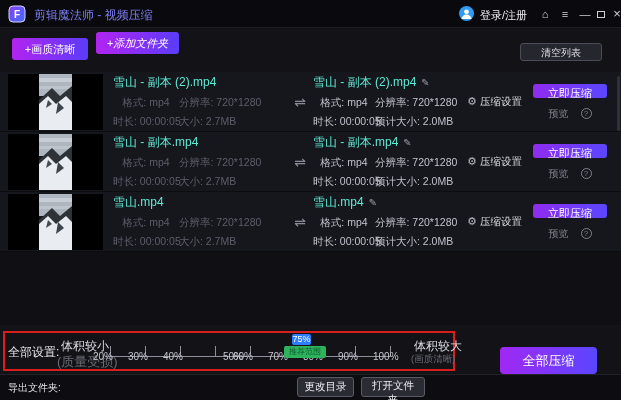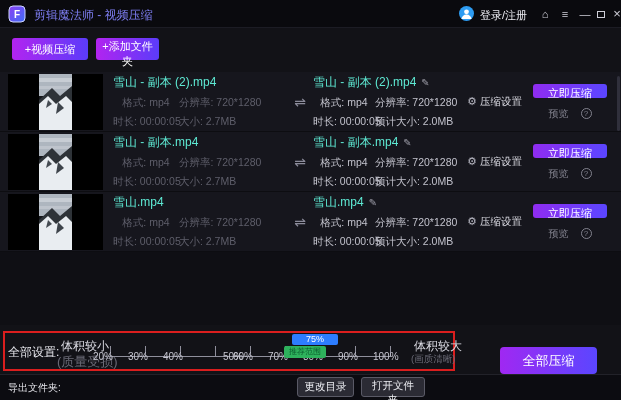--- a/index.html
+++ b/index.html
@@ -12,21 +12,21 @@
   .app-title{position:absolute;left:34px;top:7px;font-size:12px;color:#7d7df0;}
   .avatar{position:absolute;left:459px;top:6px;}
   .login{position:absolute;left:480px;top:8px;font-size:11px;color:#ececf2;cursor:pointer;}
   .tb-icon{position:absolute;top:6px;width:16px;height:16px;text-align:center;line-height:16px;font-size:11px;color:#cfcfd8;cursor:pointer;}
   .maxbox{display:inline-block;width:8px;height:7px;border:1px solid #cfcfd8;margin-top:4px;}
 
   
   .btn-add{position:absolute;height:22px;border:none;border-radius:3px;color:#fff;font-size:11px;
     background:linear-gradient(90deg,#b224f0,#5b3cfa);cursor:pointer;}
   #btn-add-file{left:12px;top:38px;width:76px;}
-  #btn-add-folder{left:96px;top:38px;width:63px;}
+  #btn-add-folder{left:96px;top:32px;width:83px;font-style:italic;}
   .btn-clear{position:absolute;left:520px;top:43px;width:82px;height:18px;background:#26262e;
     border:1px solid #4c4c58;border-radius:3px;color:#dcdce4;font-size:10px;line-height:15px;text-align:center;cursor:pointer;}
 
   
   .list{position:absolute;left:0;top:72px;width:621px;height:253px;background:#0f0f14;}
   .row{display:flex;align-items:center;height:60px;background:#16161d;border-bottom:1px solid #0d0d11;}
   .thumb{width:95px;height:56px;margin-left:8px;flex:none;background:#000;}
   .col-src{width:178px;margin-left:10px;flex:none;}
   .col-out{width:148px;margin-left:4px;flex:none;}
   .file-name{font-size:12px;color:#5eead4;white-space:nowrap;overflow:hidden;}
@@ -53,21 +53,21 @@
   .s-label{position:absolute;left:8px;top:344px;font-size:12px;color:#e8e8ee;z-index:2;}
   .s-left-title{position:absolute;left:61px;top:338px;font-size:12px;color:#dcdce4;z-index:2;}
   .s-left-sub{position:absolute;left:57px;top:353px;font-size:13px;color:#6a6a76;z-index:2;}
   .s-right-title{position:absolute;left:414px;top:338px;font-size:12px;color:#dcdce4;z-index:2;}
   .s-right-sub{position:absolute;left:411px;top:353px;font-size:9.5px;color:#6a6a76;z-index:2;}
   .slider-track{position:absolute;left:110px;top:356px;width:280px;height:1px;background:#8f8f9c;z-index:2;}
   .tick{position:absolute;top:346px;width:1px;height:11px;background:#8f8f9c;z-index:2;}
   .tick-label{position:absolute;top:351px;width:34px;margin-left:-17px;text-align:left;font-size:10px;color:#c6c6d0;z-index:2;}
   .handle-pill{position:absolute;left:284px;top:346px;width:42px;height:12px;background:#2eb25c;border-radius:2px;
     font-size:8px;line-height:12px;text-align:center;color:#0b5e2f;z-index:3;cursor:pointer;}
-  .value-tip{position:absolute;left:292px;top:334px;width:46px;height:11px;background:#2d7dff;border-radius:2px;
+  .value-tip{position:absolute;left:292px;top:334px;width:19px;height:11px;background:#2d7dff;border-radius:2px;
     font-size:9px;line-height:11px;text-align:center;color:#fff;z-index:3;}
   .btn-compress-all{position:absolute;left:500px;top:347px;width:97px;height:27px;border:none;border-radius:4px;
     color:#fff;font-size:13px;background:linear-gradient(90deg,#a028f2,#5b46ff);cursor:pointer;z-index:2;}
 
   
   .footer{position:absolute;left:0;top:374px;width:621px;height:26px;background:#0c0c11;border-top:1px solid #222229;}
   .f-label{position:absolute;left:8px;top:381px;font-size:10px;color:#e4e4ea;}
   .f-path{position:absolute;left:74px;top:378px;width:216px;height:19px;background:#20202a;border:none;border-radius:2px;
     color:#d6d6de;font-size:10.5px;padding:0 6px;}
   .btn-dark{position:absolute;top:377px;height:20px;background:#2b2b34;border:1px solid #5a5a66;border-radius:3px;
@@ -102,22 +102,23 @@
       </svg>
     </span>
     <span class="login">登录/注册</span>
     <span class="tb-icon" style="left:537px">⌂</span>
     <span class="tb-icon" style="left:557px">≡</span>
     <span class="tb-icon" style="left:577px">—</span>
     <span class="tb-icon" style="left:593px"><span class="maxbox"></span></span>
     <span class="tb-icon" style="left:609px;font-size:13px">×</span>
   </div>
 
-  <button class="btn-add" id="btn-add-file">+视频压缩</button>
+  <button class="btn-add" id="btn-add-file">+画质清晰</button>
   <button class="btn-add" id="btn-add-folder">+添加文件夹</button>
+  <button class="btn-clear">清空列表</button>
 
   <div class="list">
   <div class="row">
     <div class="thumb">
       <svg width="95" height="56" viewBox="0 0 95 56">
         <rect width="95" height="56" fill="#000"></rect>
         <rect x="31" width="33" height="56" fill="#14161a"></rect>
         <rect x="31" width="33" height="22" fill="#aeb6bf"></rect>
         <rect x="31" y="4" width="33" height="4" fill="#cdd3da" opacity="0.8"></rect>
         <rect x="31" y="12" width="33" height="3" fill="#c4cad2" opacity="0.7"></rect>

